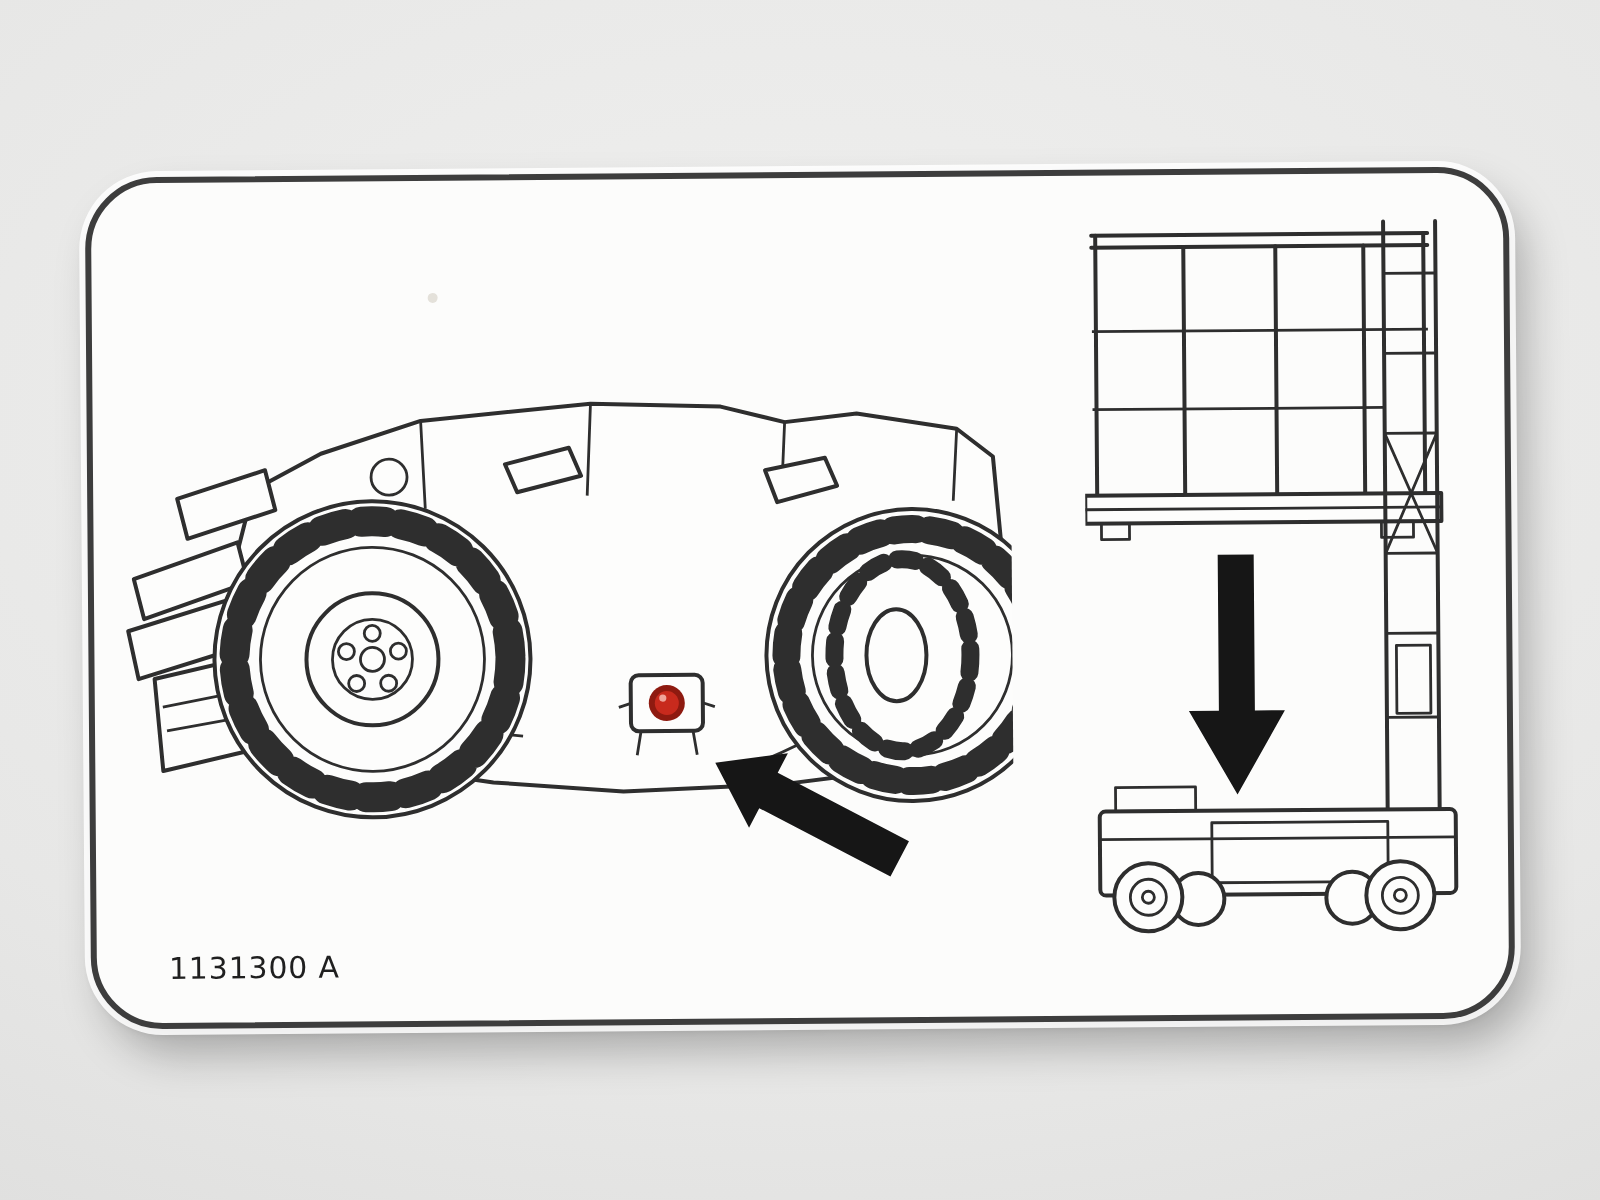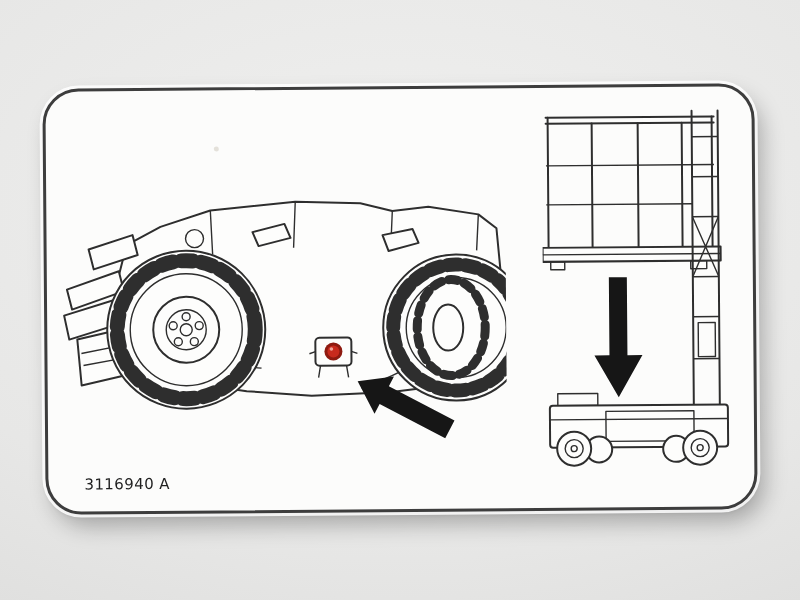--- a/index.html
+++ b/index.html
@@ -131,16 +131,16 @@
           <circle class="lnt" cx="30" cy="341" r="3"></circle>
         </g>
         <g>
           <circle class="lnf" cx="156" cy="341" r="17"></circle>
           <circle class="lnt" cx="156" cy="341" r="9"></circle>
           <circle class="lnt" cx="156" cy="341" r="3"></circle>
         </g>
       </g>
     </svg>
 
-    <div class="part-number">3116940 A</div>
+    <div class="part-number">1131300 A</div>
 
   </div>
 </div>
 
 </body></html>

